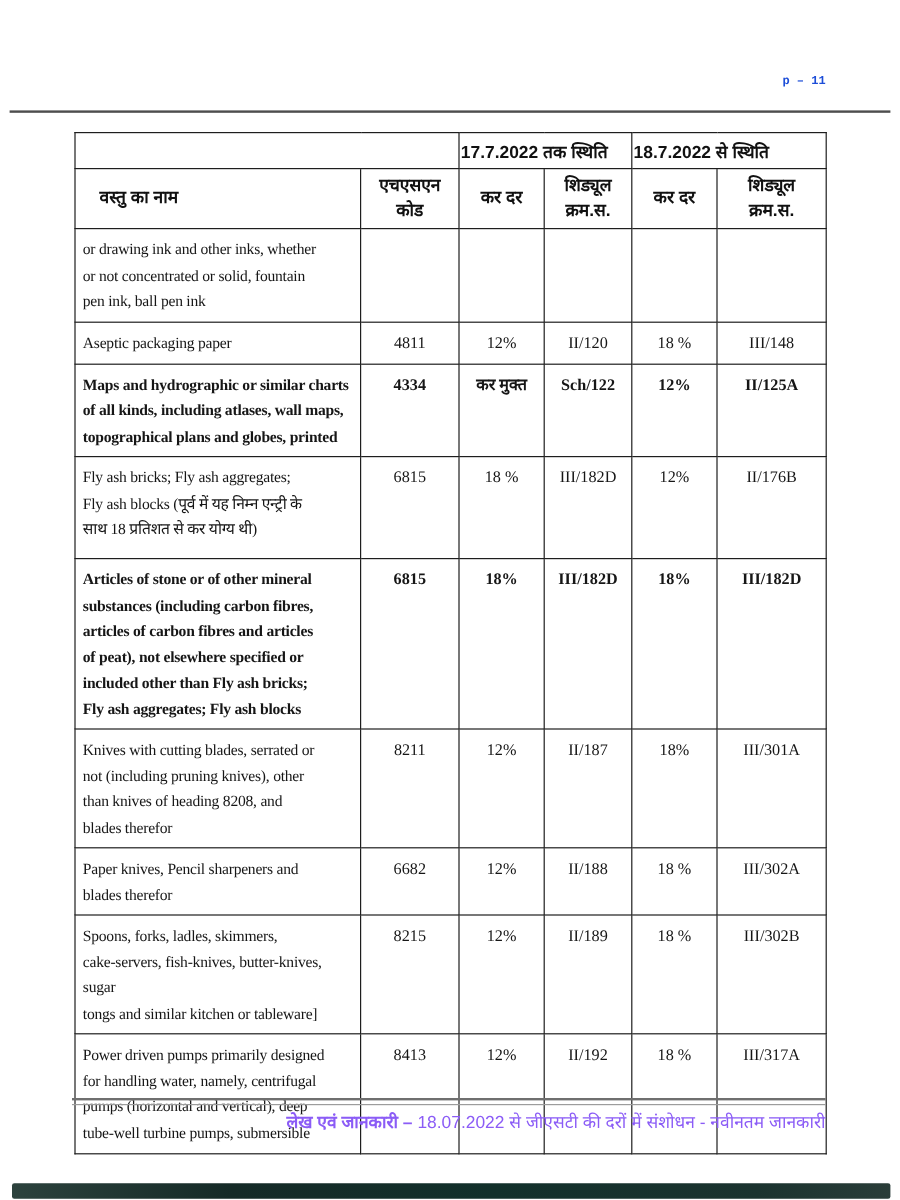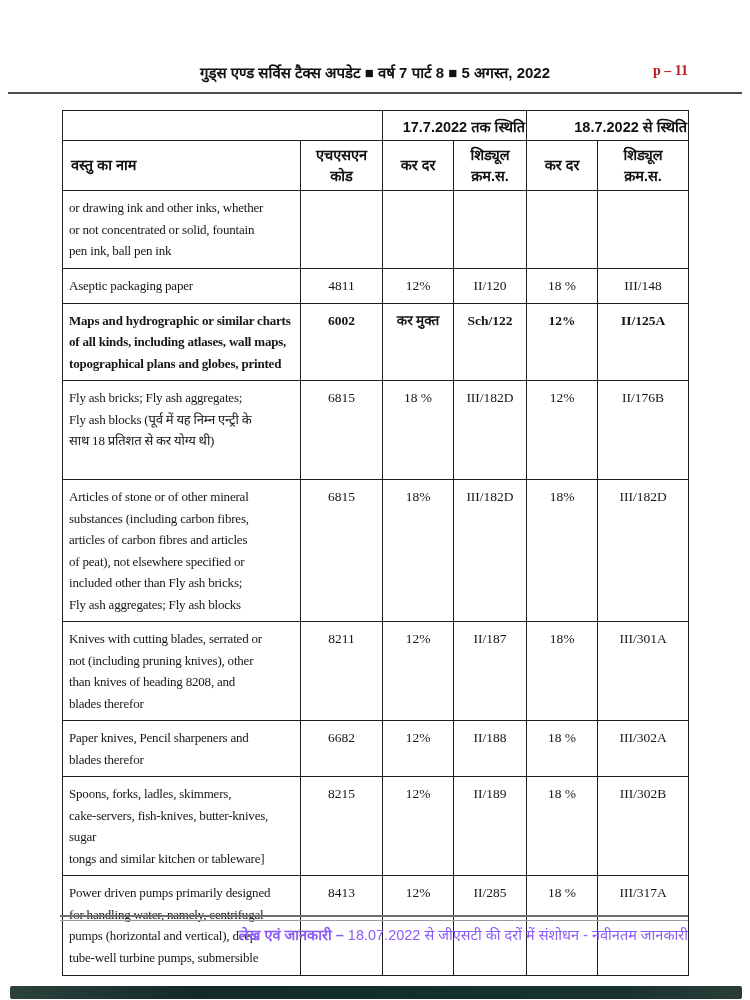--- a/index.html
+++ b/index.html
@@ -14,22 +14,22 @@
   
   .header{position:absolute;top:62px;left:0;width:750px;height:26px;}
   .header-title{
     position:absolute;left:0;right:0;text-align:center;
     font-family:"Liberation Sans", sans-serif;
     font-weight:bold;font-size:15px;letter-spacing:0;
     color:#111;
   }
   .page-number{
     position:absolute;right:62px;top:1px;
-    font-family:Liberation Serif, serif;
-    font-weight:bold;font-size:14px;color:#b91c1c;
+    font-family:Liberation Mono, monospace;
+    font-weight:bold;font-size:10px;color:#1d4ed8;
   }
   .header-rule{
     position:absolute;top:92px;left:8px;right:8px;
     border-top:2px solid #4d4d4d;height:0;
   }
   
   table.gst{
     position:absolute;top:110px;left:62px;
     width:626px;table-layout:fixed;
     border-collapse:collapse;
@@ -37,23 +37,23 @@
   table.gst th, table.gst td{
     border:1.5px solid #1e1e1e;
     vertical-align:top;
     box-sizing:border-box;
   }
   thead th{
     font-family:"Liberation Sans", sans-serif;
     font-weight:bold;font-size:14.5px;color:#111;
     white-space:pre-line;
   }
-  tr.group-row th{height:30px;vertical-align:middle;text-align:right;}
+  tr.group-row th{height:30px;vertical-align:middle;text-align:left;}
   tr.cols-row th{height:50px;vertical-align:middle;text-align:center;line-height:21px;}
-  tr.cols-row th.h-name{text-align:left;padding-left:8px;}
+  tr.cols-row th.h-name{text-align:left;padding-left:20px;}
   td.c-name{
     text-align:left;
     padding:6px 2px 6px 6px;
     font-size:13px;line-height:21.5px;
     letter-spacing:-0.2px;
     white-space:pre-line;
   }
   td.c-val{
     text-align:center;
     padding-top:7px;
@@ -77,21 +77,20 @@
     background:linear-gradient(90deg,#2c423d 0%,#152a27 25%,#12302b 55%,#1b332f 85%,#2a3d39 100%);
     border-radius:2px;
   }
 </style>
 </head>
 <body>
 
 <div class="page">
 
   <div class="header">
-    <div class="header-title">गुड्स एण्ड सर्विस टैक्स अपडेट ■ वर्ष 7 पार्ट 8 ■ 5 अगस्त, 2022</div>
     <div class="page-number">p – 11</div>
   </div>
   <div class="header-rule"></div>
 
   <table class="gst">
     <colgroup>
       <col style="width:238px">
         <col style="width:82px">
         <col style="width:71px">
       <col style="width:73px">
@@ -132,37 +131,37 @@
           <td class="c-val">4811</td>
           <td class="c-val">12%</td>
           <td class="c-val">II/120</td>
           <td class="c-val">18 %</td>
           <td class="c-val">III/148</td>
         </tr>
         <tr style="height: 70px; font-weight: bold;">
           <td class="c-name">Maps and hydrographic or similar charts
 of all kinds, including atlases, wall maps,
 topographical plans and globes, printed</td>
-          <td class="c-val">6002</td>
+          <td class="c-val">4334</td>
           <td class="c-val">कर मुक्त</td>
           <td class="c-val">Sch/122</td>
           <td class="c-val">12%</td>
           <td class="c-val">II/125A</td>
         </tr>
-        <tr style="height: 99px;">
+        <tr style="height: 85px;">
           <td class="c-name">Fly ash bricks; Fly ash aggregates;
 Fly ash blocks (पूर्व में यह निम्न एन्ट्री के
 साथ 18 प्रतिशत से कर योग्य थी)</td>
           <td class="c-val">6815</td>
           <td class="c-val">18 %</td>
           <td class="c-val">III/182D</td>
           <td class="c-val">12%</td>
           <td class="c-val">II/176B</td>
         </tr>
-        <tr style="height: 135px;">
+        <tr style="height: 135px; font-weight: bold;">
           <td class="c-name">Articles of stone or of other mineral
 substances (including carbon fibres,
 articles of carbon fibres and articles
 of peat), not elsewhere specified or
 included other than Fly ash bricks;
 Fly ash aggregates; Fly ash blocks</td>
           <td class="c-val">6815</td>
           <td class="c-val">18%</td>
           <td class="c-val">III/182D</td>
           <td class="c-val">18%</td>
@@ -198,21 +197,21 @@
           <td class="c-val">18 %</td>
           <td class="c-val">III/302B</td>
         </tr>
         <tr style="height: 100px;">
           <td class="c-name">Power driven pumps primarily designed
 for  handling water, namely, centrifugal
 pumps (horizontal and vertical), deep
 tube-well turbine pumps, submersible</td>
           <td class="c-val">8413</td>
           <td class="c-val">12%</td>
-          <td class="c-val">II/285</td>
+          <td class="c-val">II/192</td>
           <td class="c-val">18 %</td>
           <td class="c-val">III/317A</td>
         </tr>
       </tbody>
   </table>
 
   <div class="footer-rule"></div>
   <div class="footer-text">
     <span class="label">लेख एवं जानकारी – </span><span>18.07.2022 से जीएसटी की दरों में संशोधन - नवीनतम जानकारी</span>
   </div>

